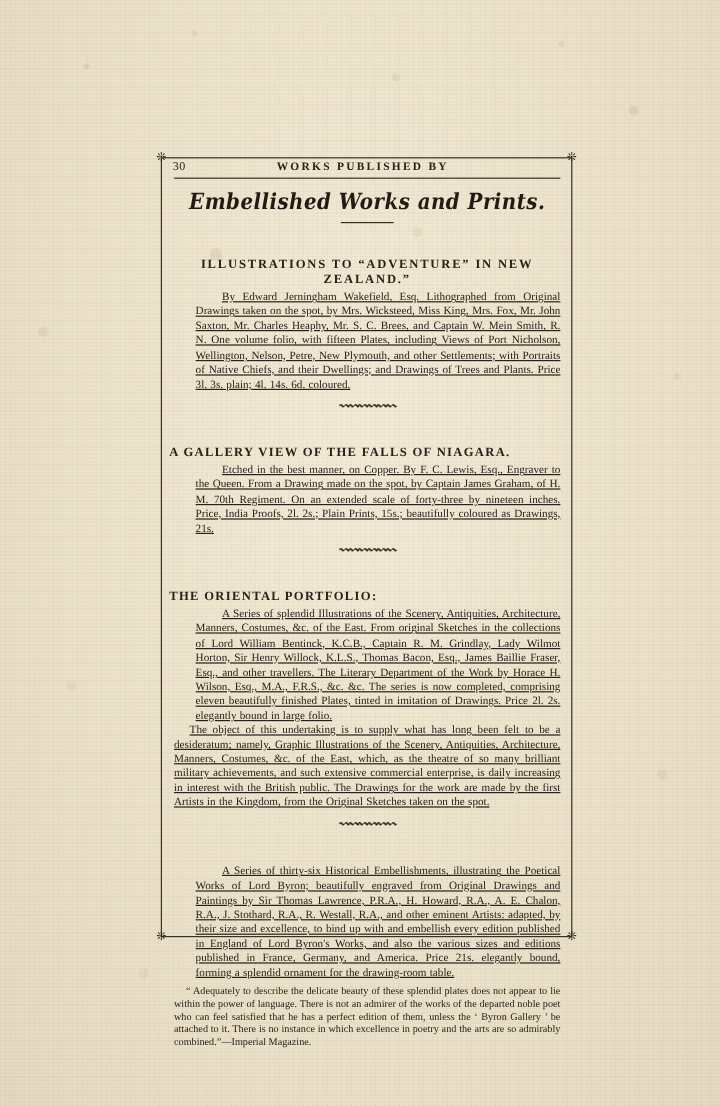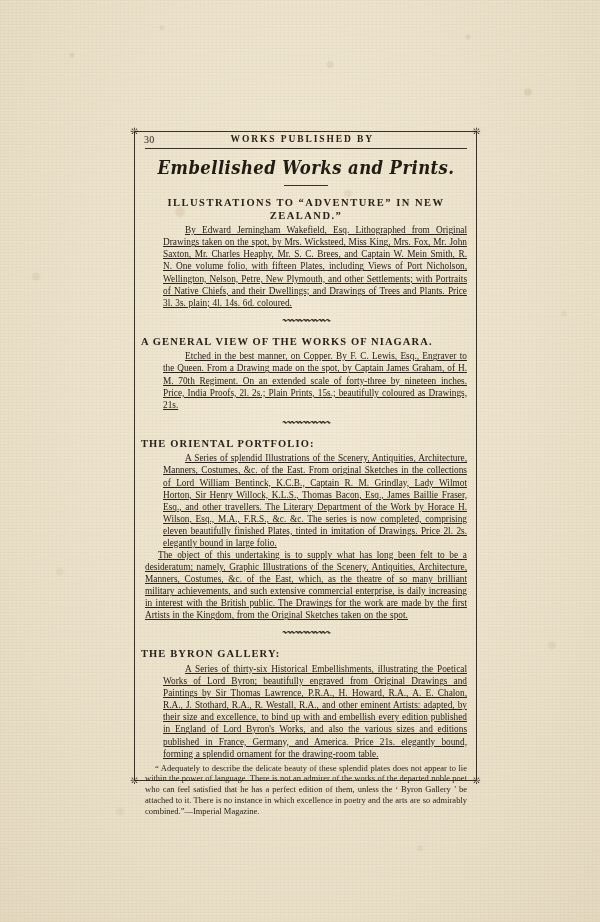--- a/index.html
+++ b/index.html
@@ -75,21 +75,21 @@
   .content {
     position: absolute;
     left: 141px;
     top: 134px;
     width: 330px;
     color: #29211a;
   }
 
   .runhead {
     display: flex;
-    align-items: flex-start;
+    align-items: flex-end;
     padding: 0 3px;
   }
   .folio {
     font-size: 10px;
     letter-spacing: 0.3px;
   }
   .runtitle {
     flex: 1;
     text-align: center;
     font-size: 9.5px;
@@ -117,21 +117,21 @@
     transform-origin: center top;
   }
   .shortrule {
     width: 44px;
     height: 0;
     border-top: 1.4px solid #3a3024;
     margin: 9px auto 0 auto;
   }
 
   
-  .section { margin-top: 10px; }
+  .section { margin-top: 28px; }
 
   h2.title-c {
     text-align: center;
     font-size: 10.5px;
     font-weight: bold;
     letter-spacing: 1.5px;
     line-height: 1.25;
     margin: 0 0 2px 0;
     font-family: "Liberation Serif", serif;
   }
@@ -201,31 +201,30 @@
   <div class="blackletter">Embellished Works and Prints.</div>
   <div class="shortrule"></div>
 
   <div class="section">
     <h2 class="title-c">ILLUSTRATIONS TO “ADVENTURE” IN NEW ZEALAND.”</h2>
     <p class="body">By Edward Jerningham Wakefield, Esq. Lithographed from Original Drawings taken on the spot, by Mrs. Wicksteed, Miss King, Mrs. Fox, Mr. John Saxton, Mr. Charles Heaphy, Mr. S. C. Brees, and Captain W. Mein Smith, R. N. One volume folio, with fifteen Plates, including Views of Port Nicholson, Wellington, Nelson, Petre, New Plymouth, and other Settlements; with Portraits of Native Chiefs, and their Dwellings; and Drawings of Trees and Plants. Price 3l. 3s. plain; 4l. 14s. 6d. coloured.</p>
     <div class="squiggle">〰〰〰〰〰〰</div>
   </div>
 
   <div class="section">
-    <h2 class="title-l">A GENERAL VIEW OF THE WORKS OF NIAGARA.</h2>
+    <h2 class="title-l">A GALLERY VIEW OF THE FALLS OF NIAGARA.</h2>
     <p class="body">Etched in the best manner, on Copper. By F. C. Lewis, Esq., Engraver to the Queen. From a Drawing made on the spot, by Captain James Graham, of H. M. 70th Regiment. On an extended scale of forty-three by nineteen inches. Price, India Proofs, 2l. 2s.; Plain Prints, 15s.; beautifully coloured as Drawings, 21s.</p>
     <div class="squiggle">〰〰〰〰〰〰</div>
   </div>
 
   <div class="section">
     <h2 class="title-l">THE ORIENTAL PORTFOLIO:</h2>
     <p class="body">A Series of splendid Illustrations of the Scenery, Antiquities, Architecture, Manners, Costumes, &amp;c. of the East. From original Sketches in the collections of Lord William Bentinck, K.C.B., Captain R. M. Grindlay, Lady Wilmot Horton, Sir Henry Willock, K.L.S., Thomas Bacon, Esq., James Baillie Fraser, Esq., and other travellers. The Literary Department of the Work by Horace H. Wilson, Esq., M.A., F.R.S., &amp;c. &amp;c. The series is now completed, comprising eleven beautifully finished Plates, tinted in imitation of Drawings. Price 2l. 2s. elegantly bound in large folio.</p>
     <p class="body flush">The object of this undertaking is to supply what has long been felt to be a desideratum; namely, Graphic Illustrations of the Scenery, Antiquities, Architecture, Manners, Costumes, &amp;c. of the East, which, as the theatre of so many brilliant military achievements, and such extensive commercial enterprise, is daily increasing in interest with the British public. The Drawings for the work are made by the first Artists in the Kingdom, from the Original Sketches taken on the spot.</p>
     <div class="squiggle">〰〰〰〰〰〰</div>
   </div>
 
   <div class="section">
-    <h2 class="title-l">THE BYRON GALLERY:</h2>
     <p class="body">A Series of thirty-six Historical Embellishments, illustrating the Poetical Works of Lord Byron; beautifully engraved from Original Drawings and Paintings by Sir Thomas Lawrence, P.R.A., H. Howard, R.A., A. E. Chalon, R.A., J. Stothard, R.A., R. Westall, R.A., and other eminent Artists: adapted, by their size and excellence, to bind up with and embellish every edition published in England of Lord Byron's Works, and also the various sizes and editions published in France, Germany, and America. Price 21s. elegantly bound, forming a splendid ornament for the drawing-room table.</p>
     <p class="note">“ Adequately to describe the delicate beauty of these splendid plates does not appear to lie within the power of language. There is not an admirer of the works of the departed noble poet who can feel satisfied that he has a perfect edition of them, unless the ‘ Byron Gallery ’ be attached to it. There is no instance in which excellence in poetry and the arts are so admirably combined.”—Imperial Magazine.</p>
   </div>
 
 </div>
 
 </body></html>

